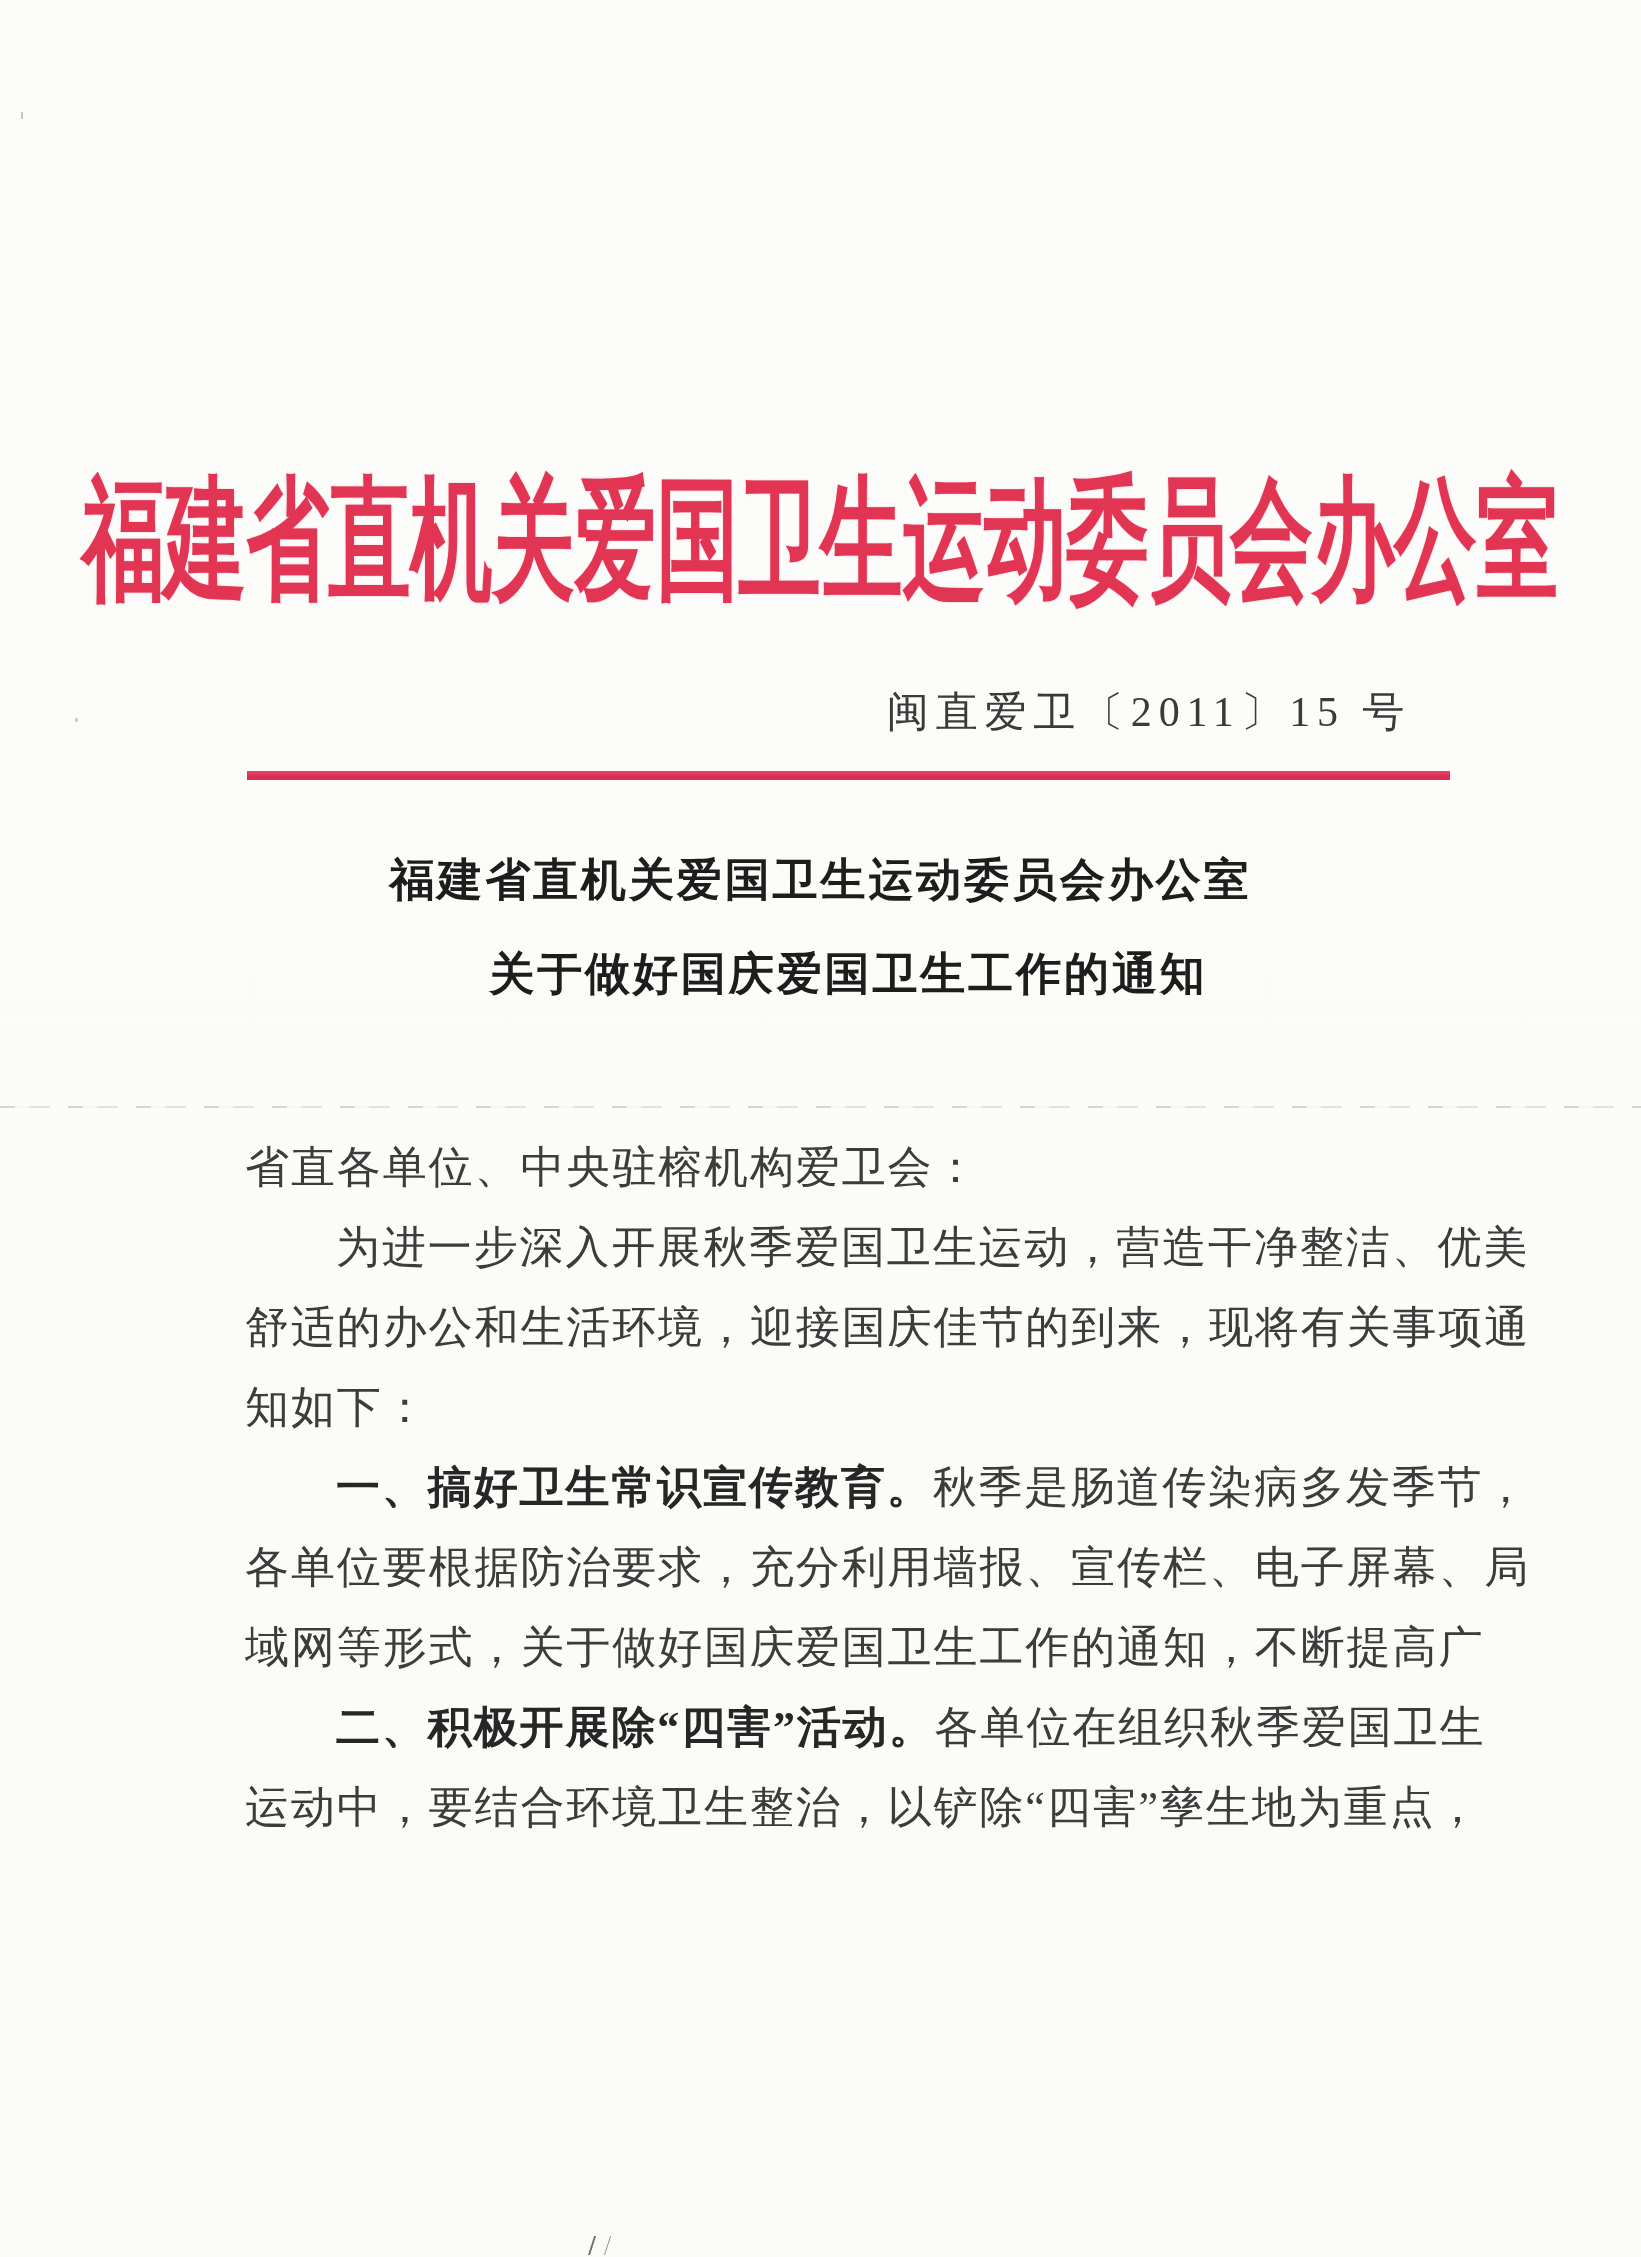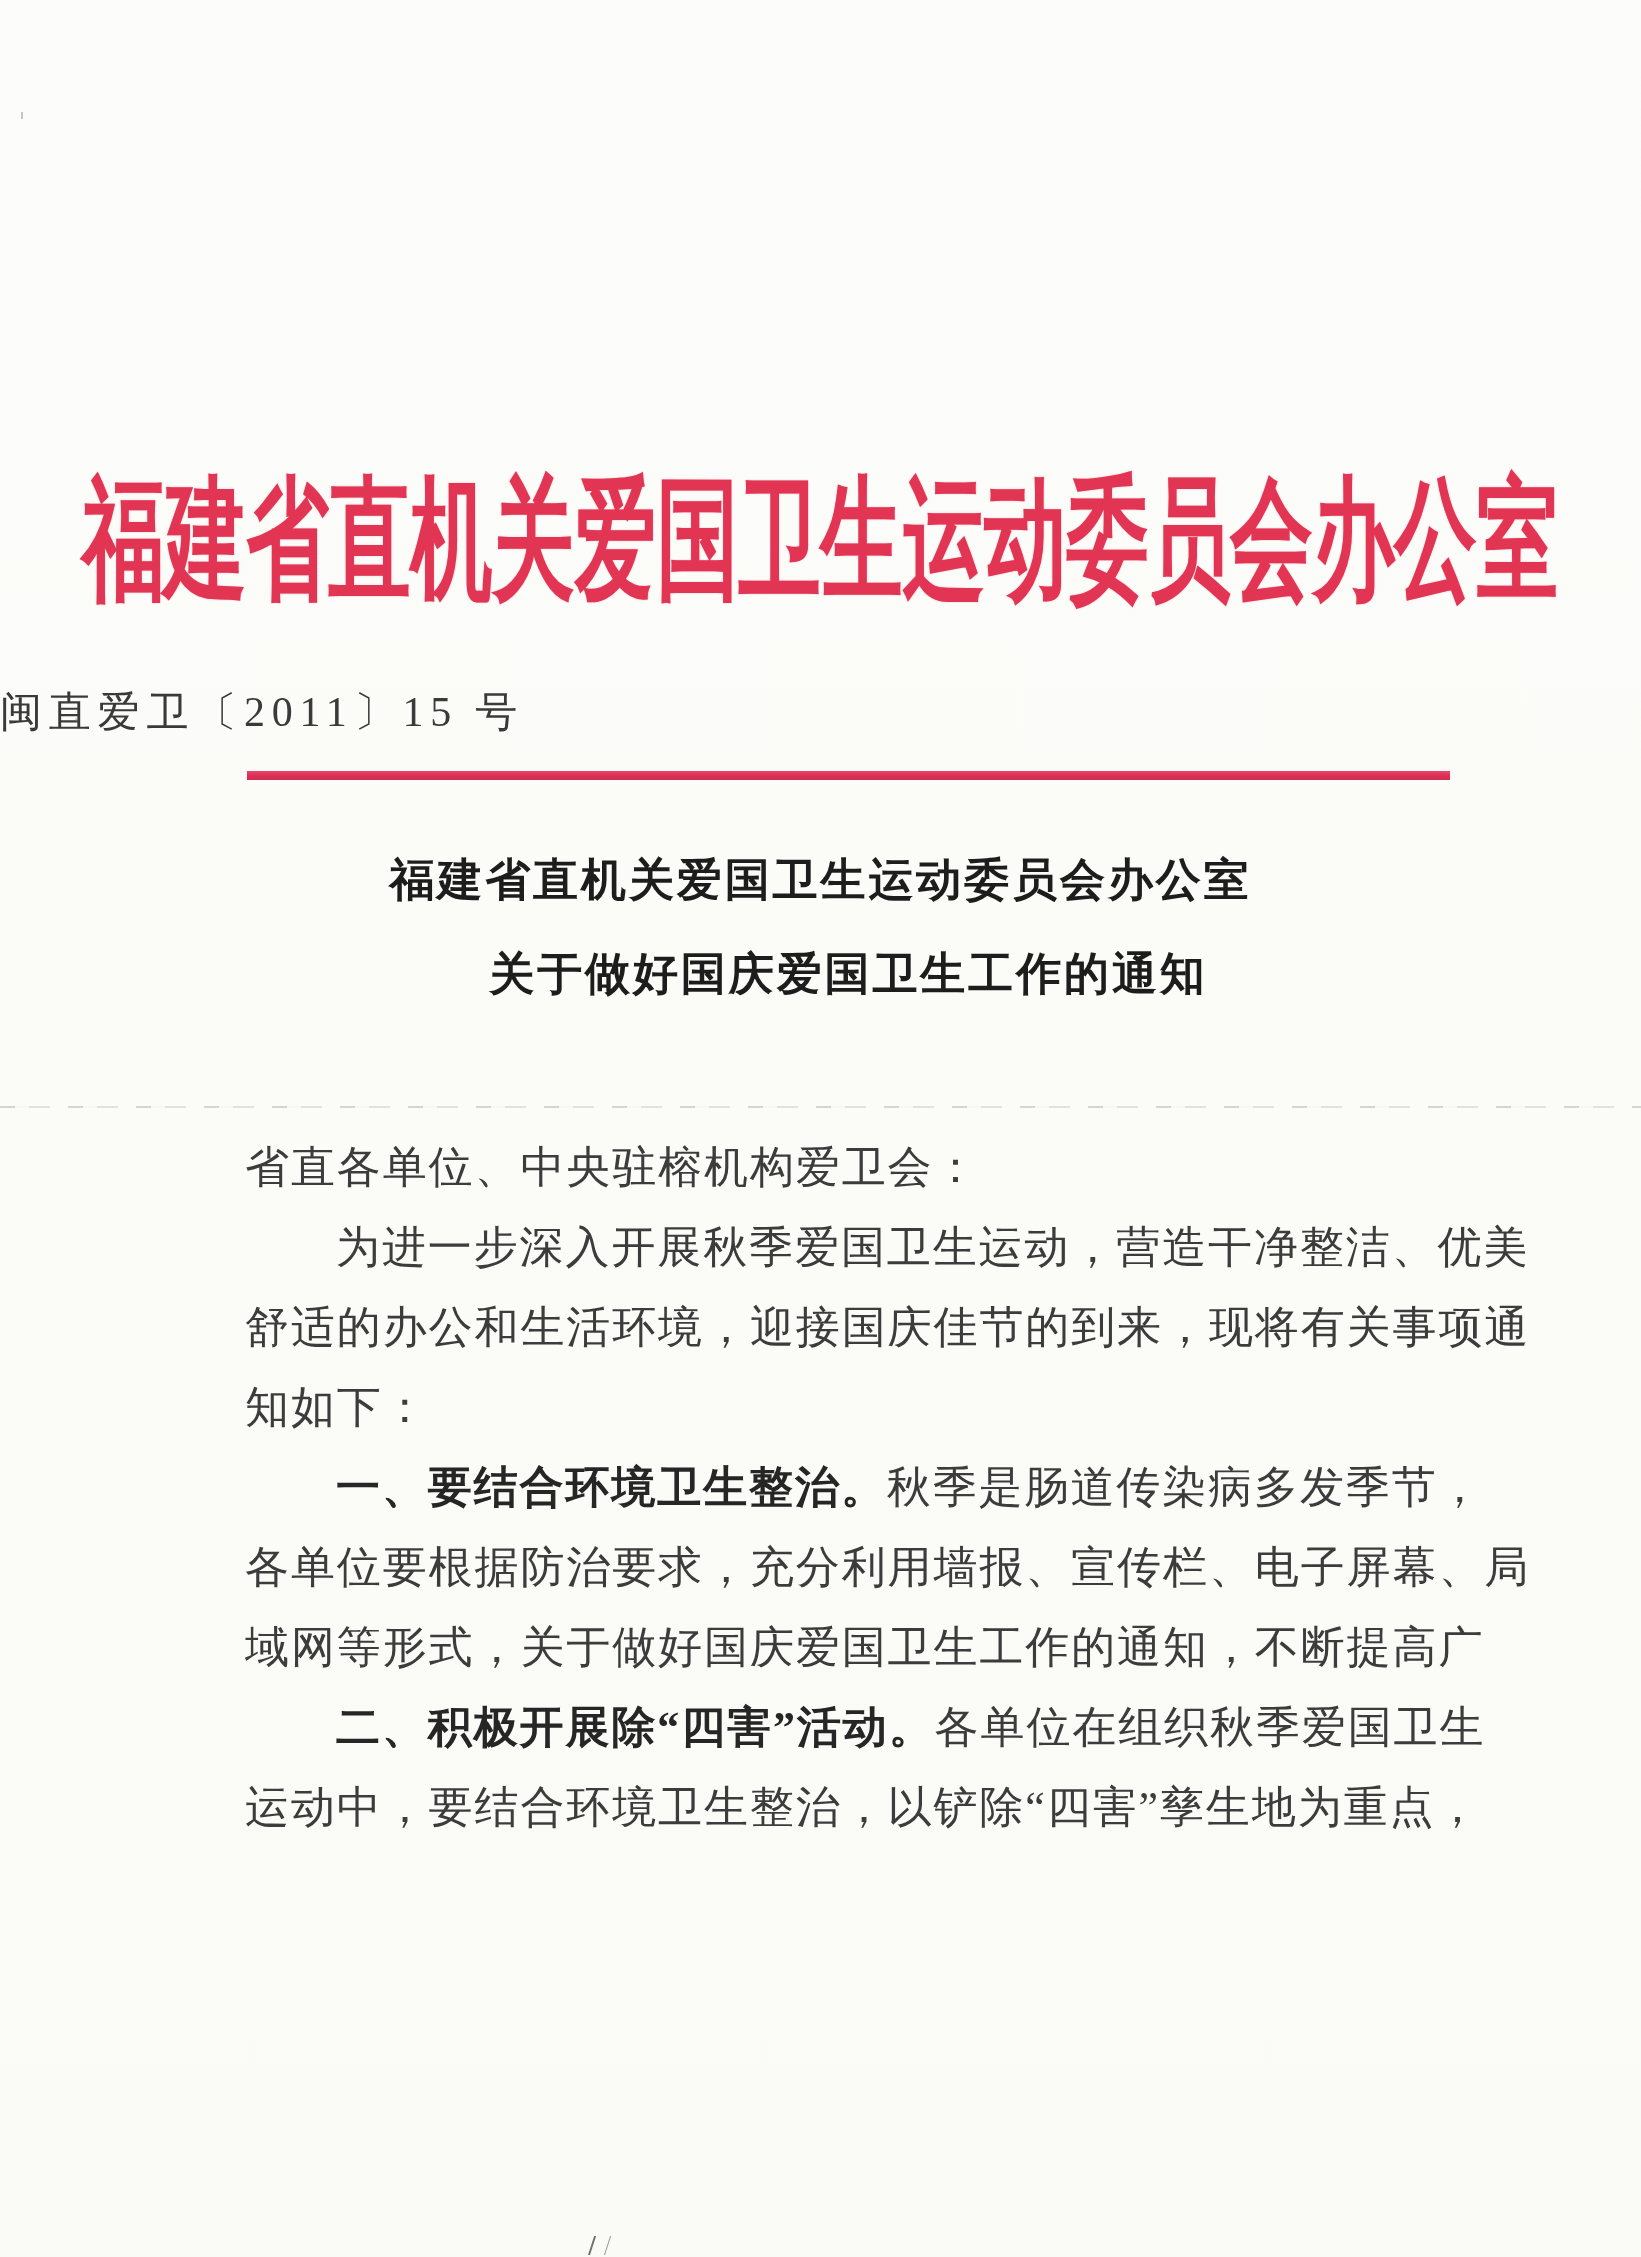--- a/index.html
+++ b/index.html
@@ -21,23 +21,24 @@
     font-size:82px;font-weight:bold;
     letter-spacing:0px;
     transform:scaleY(1.62);
     transform-origin:center top;
     white-space:nowrap;
     text-shadow:0 0 1px rgba(226,52,83,.55);
   }
   
   .doc-number{
     position:absolute;top:684px;left:0;width:1381px;
-    text-align:left;
+    text-align:right;
     font-size:42px;color:#3a3a3a;letter-spacing:6.8px;
     font-family:"Liberation Serif","DejaVu Serif",serif;
+    padding-left:30px;
   }
   
   .red-rule{
     position:absolute;top:771px;left:247px;width:1203px;height:8.7px;
     background:linear-gradient(180deg,#e8486b 0%,#dd2c52 60%,#c93357 100%);
   }
   
   .doc-title{
     position:absolute;left:0;width:1641px;text-align:center;
     font-weight:bold;color:#1d1d1d;font-size:45px;letter-spacing:2.9px;
@@ -90,21 +91,21 @@
 
   <div class="doc-title l2">关于做好国庆爱国卫生工作的通知</div>
 
   <div class="fold-line"></div>
 
   <div class="body-text">
       <div class="body-line"><span>省直各单位、中央驻榕机构爱卫会：</span></div>
       <div class="body-line indent-2"><span>为进一步深入开展秋季爱国卫生运动，营造干净整洁、优美</span></div>
       <div class="body-line"><span>舒适的办公和生活环境，迎接国庆佳节的到来，现将有关事项通</span></div>
       <div class="body-line"><span>知如下：</span></div>
-      <div class="body-line indent-2"><span class="lead-bold">一、要结合环境卫生整治。</span><span>秋季是肠道传染病多发季节，</span></div>
+      <div class="body-line indent-2"><span class="lead-bold">一、搞好卫生常识宣传教育。</span><span>秋季是肠道传染病多发季节，</span></div>
       <div class="body-line"><span>各单位要根据防治要求，充分利用墙报、宣传栏、电子屏幕、局</span></div>
       <div class="body-line"><span>域网等形式，关于做好国庆爱国卫生工作的通知，不断提高广</span></div>
       <div class="body-line indent-2"><span class="lead-bold">二、积极开展除“四害”活动。</span><span>各单位在组织秋季爱国卫生</span></div>
       <div class="body-line"><span>运动中，要结合环境卫生整治，以铲除“四害”孳生地为重点，</span></div>
     </div>
 
   <div class="scan-artifact"></div>
   <div class="speck s1"></div>
   <div class="speck s2"></div>
 

